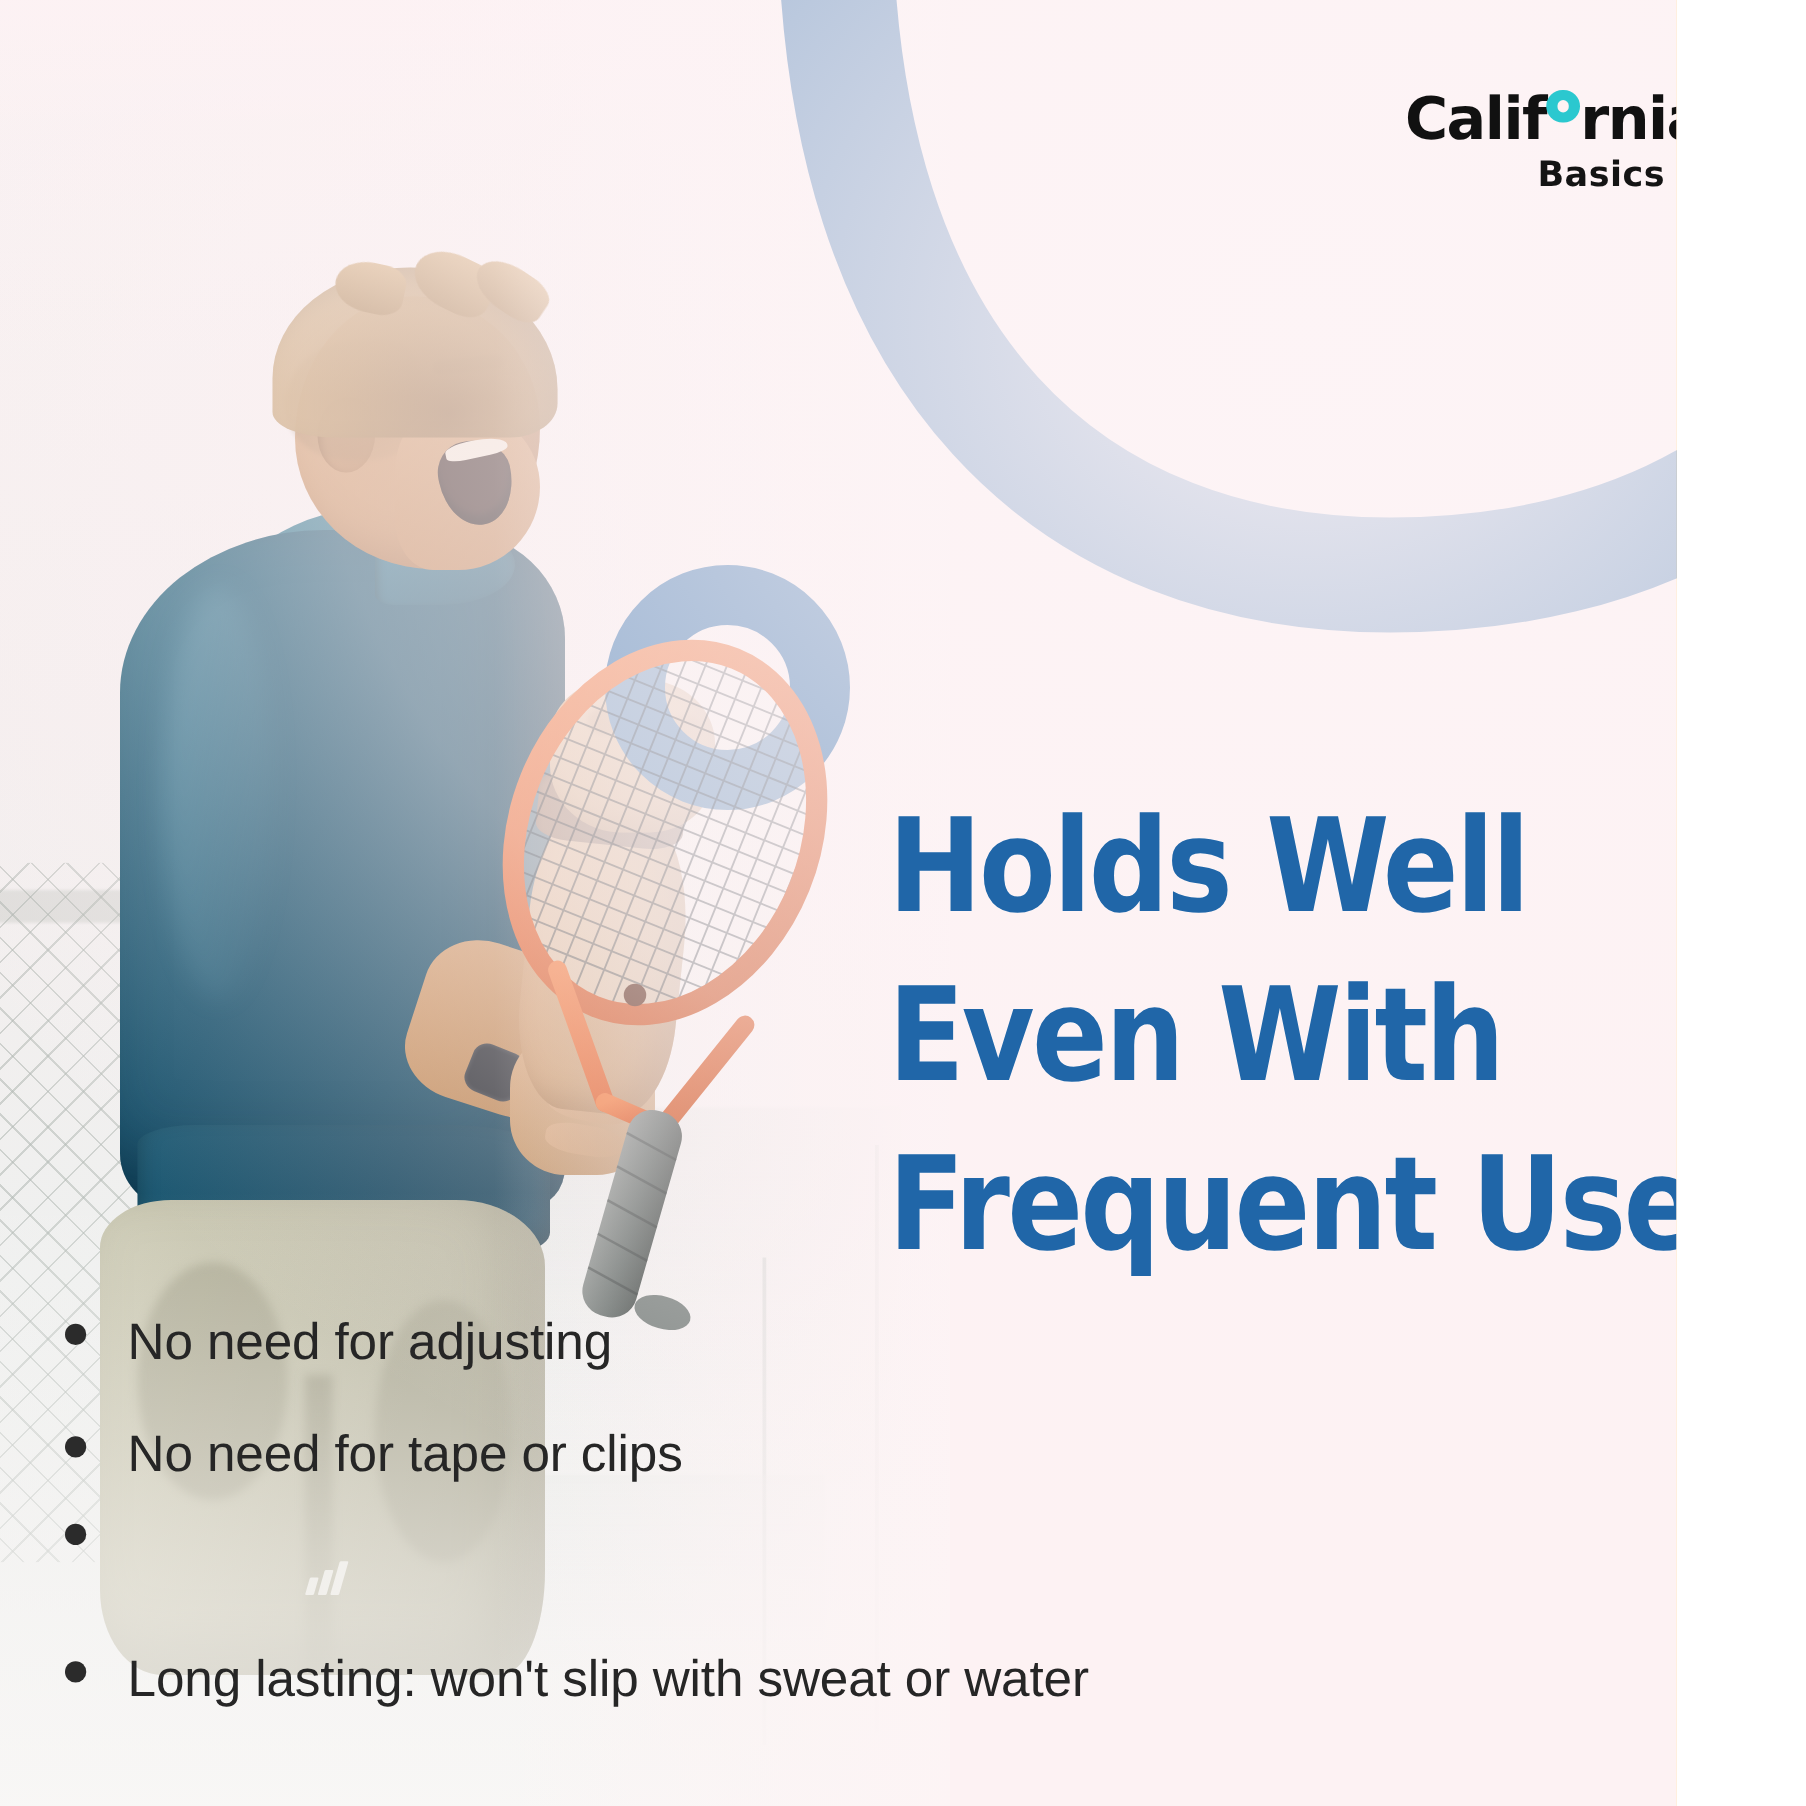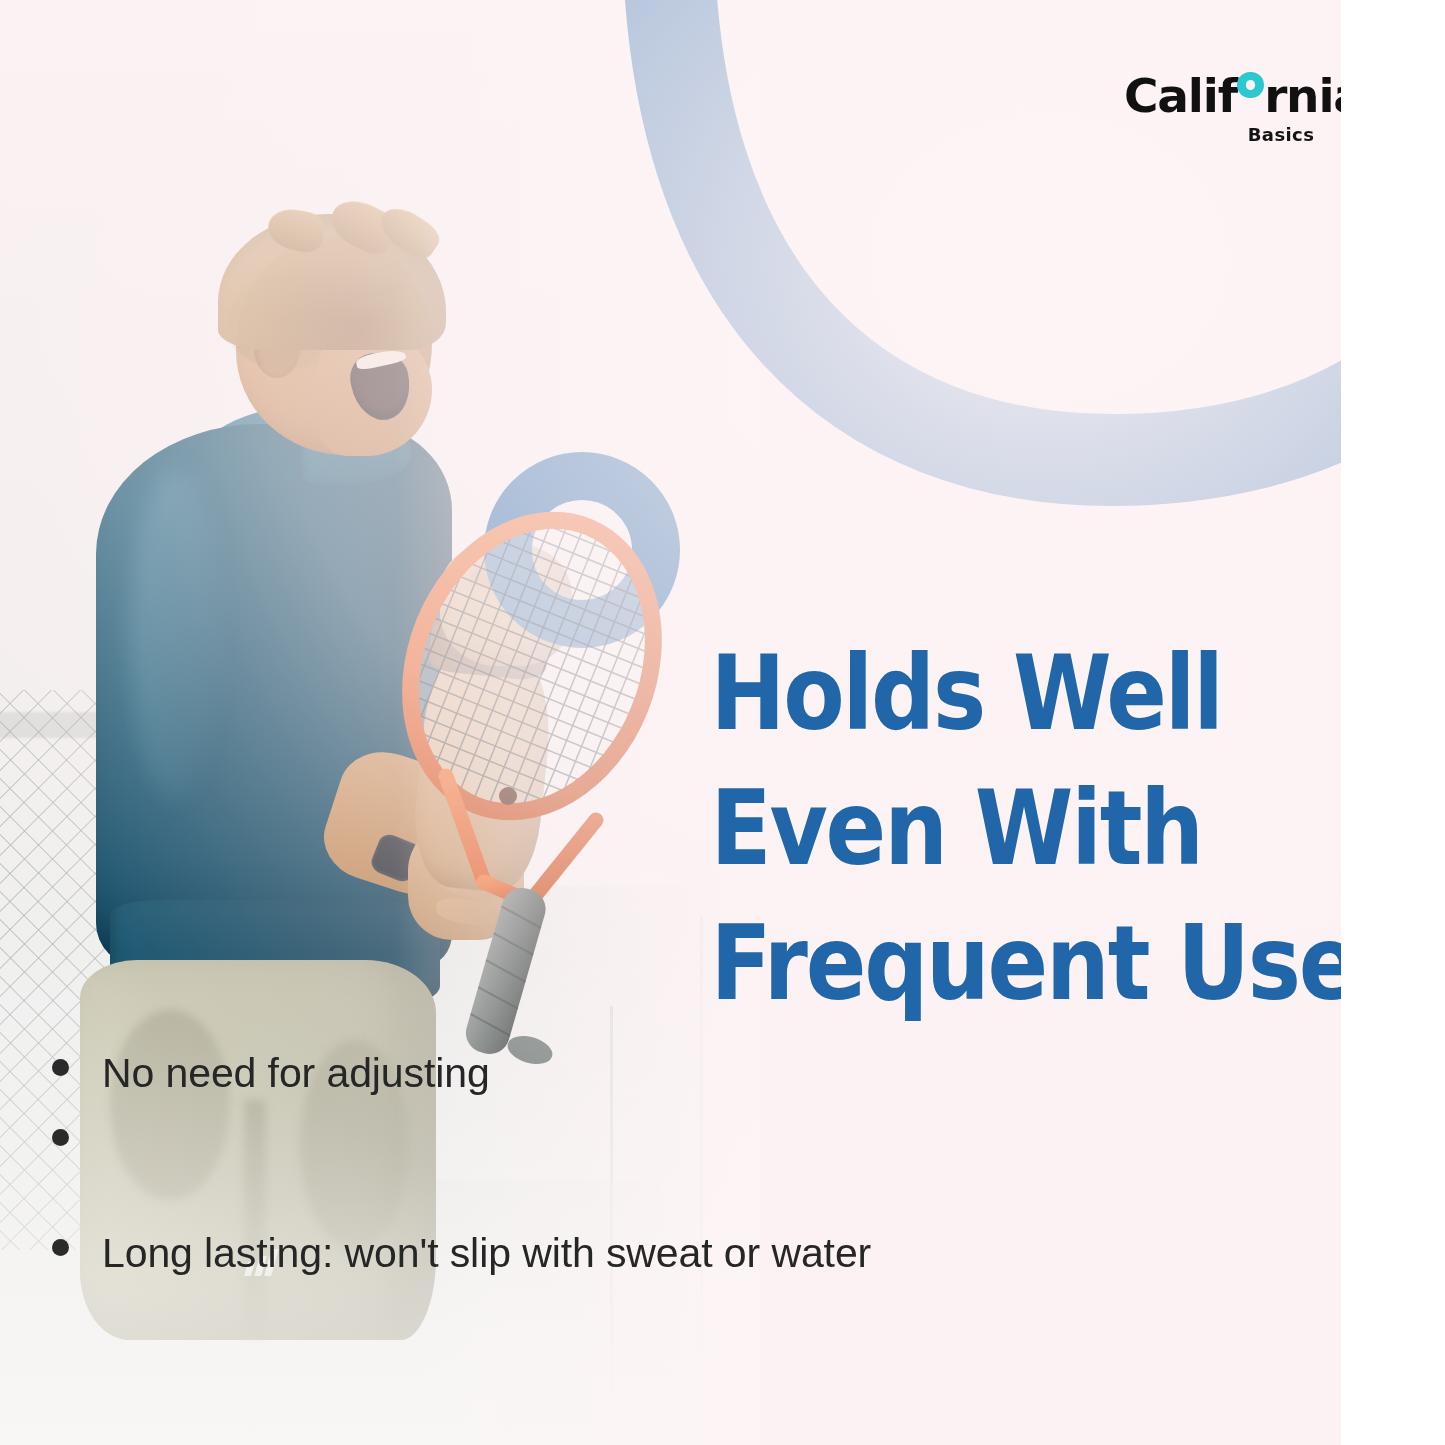--- a/index.html
+++ b/index.html
@@ -396,21 +396,21 @@
     left: 32%; bottom: 32%;
     width: 36%; height: 36%;
     border-radius: 50%;
     background: #fdf2f3;
   }
   .logo-o span { visibility: hidden; }
   .logo-sub {
     margin-top: 7px;
     font-family: "DejaVu Sans", sans-serif;
     font-weight: 700;
-    font-size: 18px;
+    font-size: 28px;
     letter-spacing: .4px;
     color: #141414;
     padding-left: 86px;
   }
 
   
   .headline {
     position: absolute;
     left: 596px;
     top: 626px;
@@ -621,20 +621,24 @@
     <span class="hl">Frequent Use</span>
   </div>
 
   <div class="bullets">
     <div class="bullet-row">
       <span class="bullet-dot"></span>
       <span class="bullet-text">No need for adjusting</span>
     </div>
     <div class="bullet-row">
       <span class="bullet-dot"></span>
+      <span class="bullet-text">No need for tape or clips</span>
+    </div>
+    <div class="bullet-row">
+      <span class="bullet-dot"></span>
     </div>
     <div class="bullet-row">
       <span class="bullet-dot"></span>
       <span class="bullet-text">Long lasting: won't slip with sweat or water</span>
     </div>
   </div>
 
 </div>
 
 </body></html>

